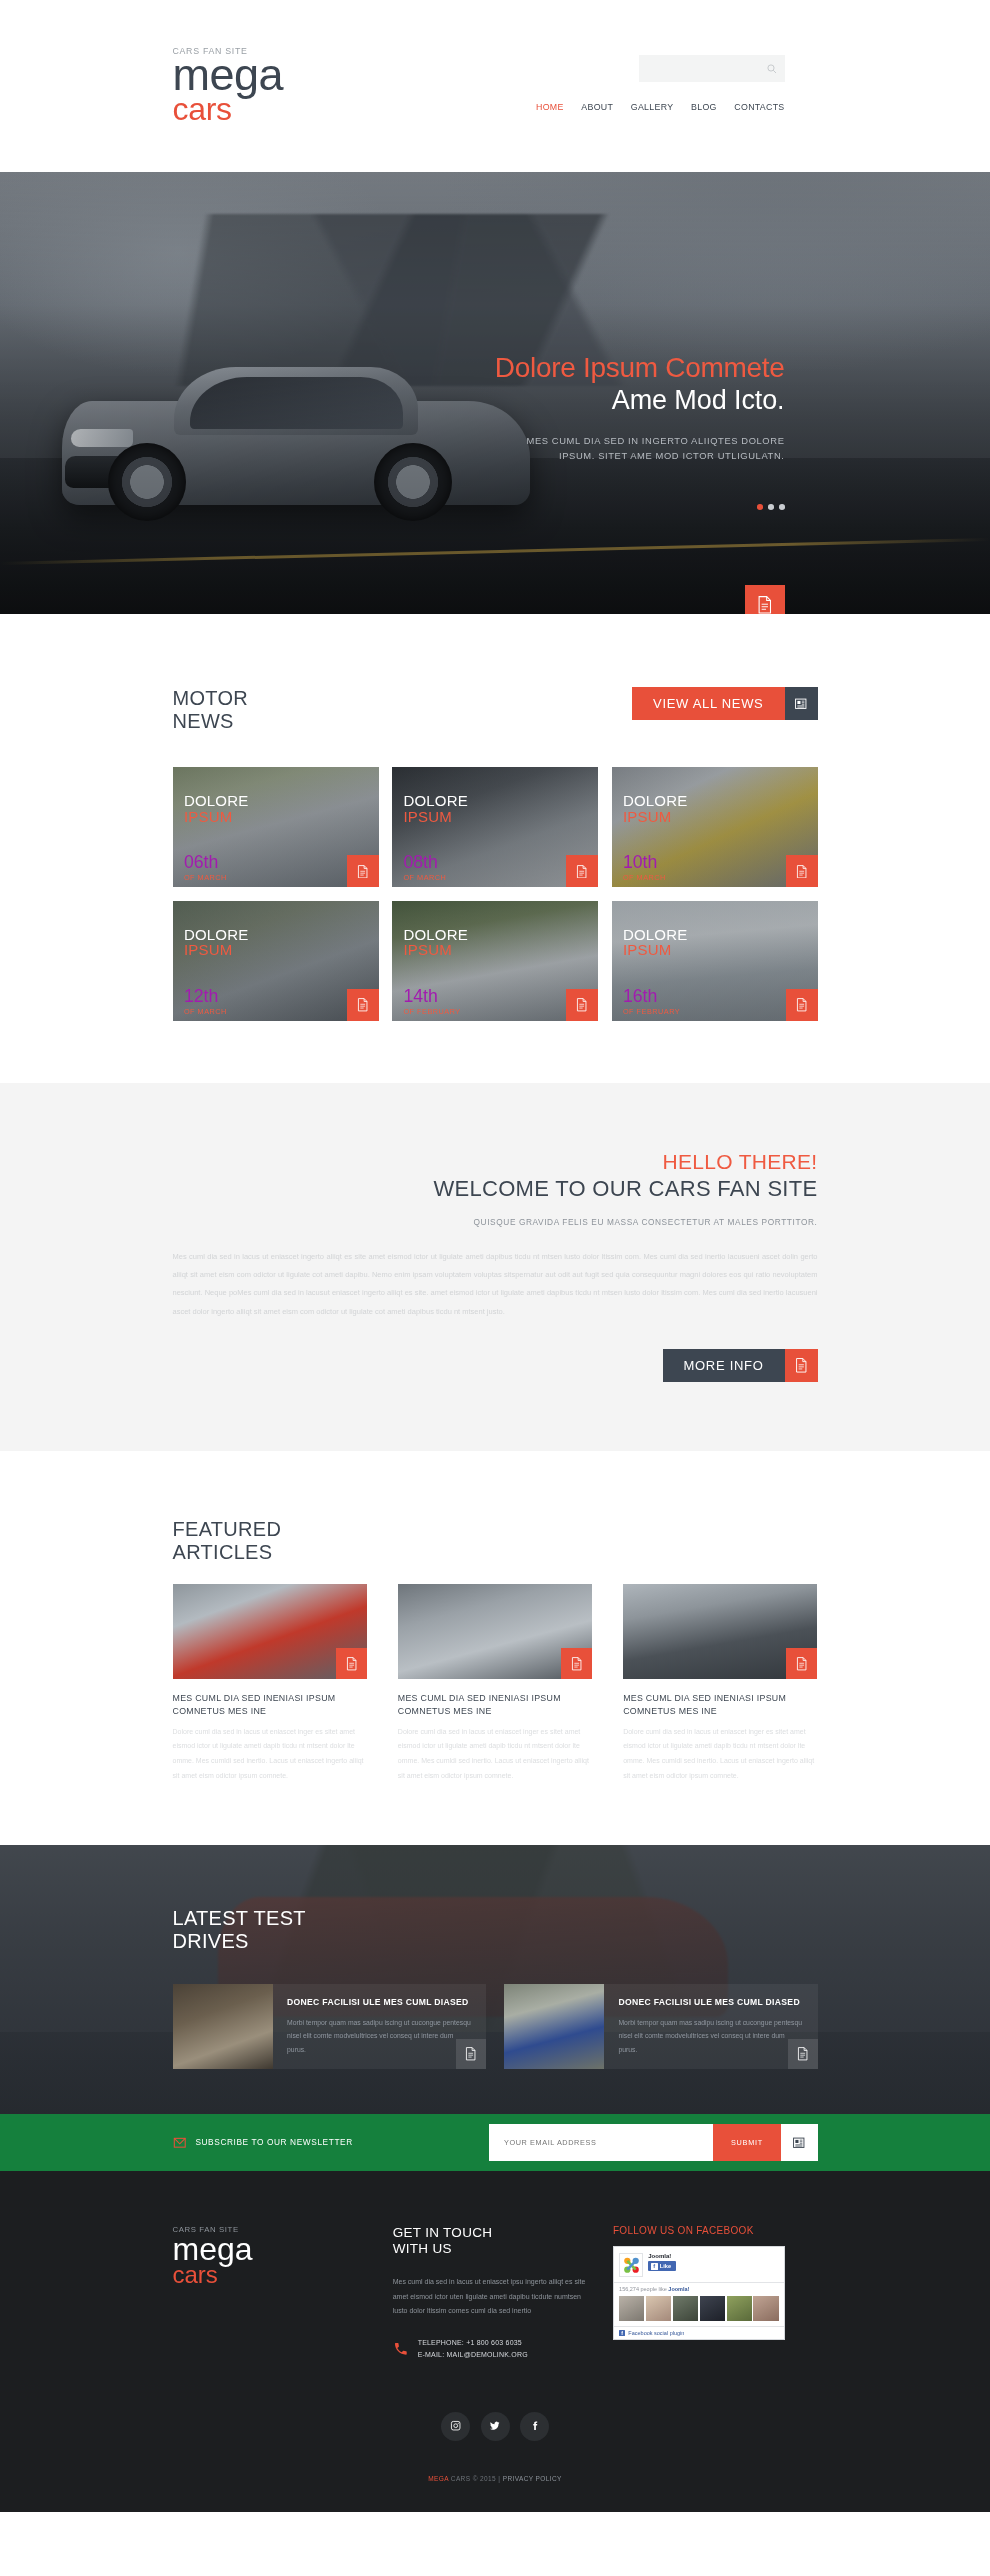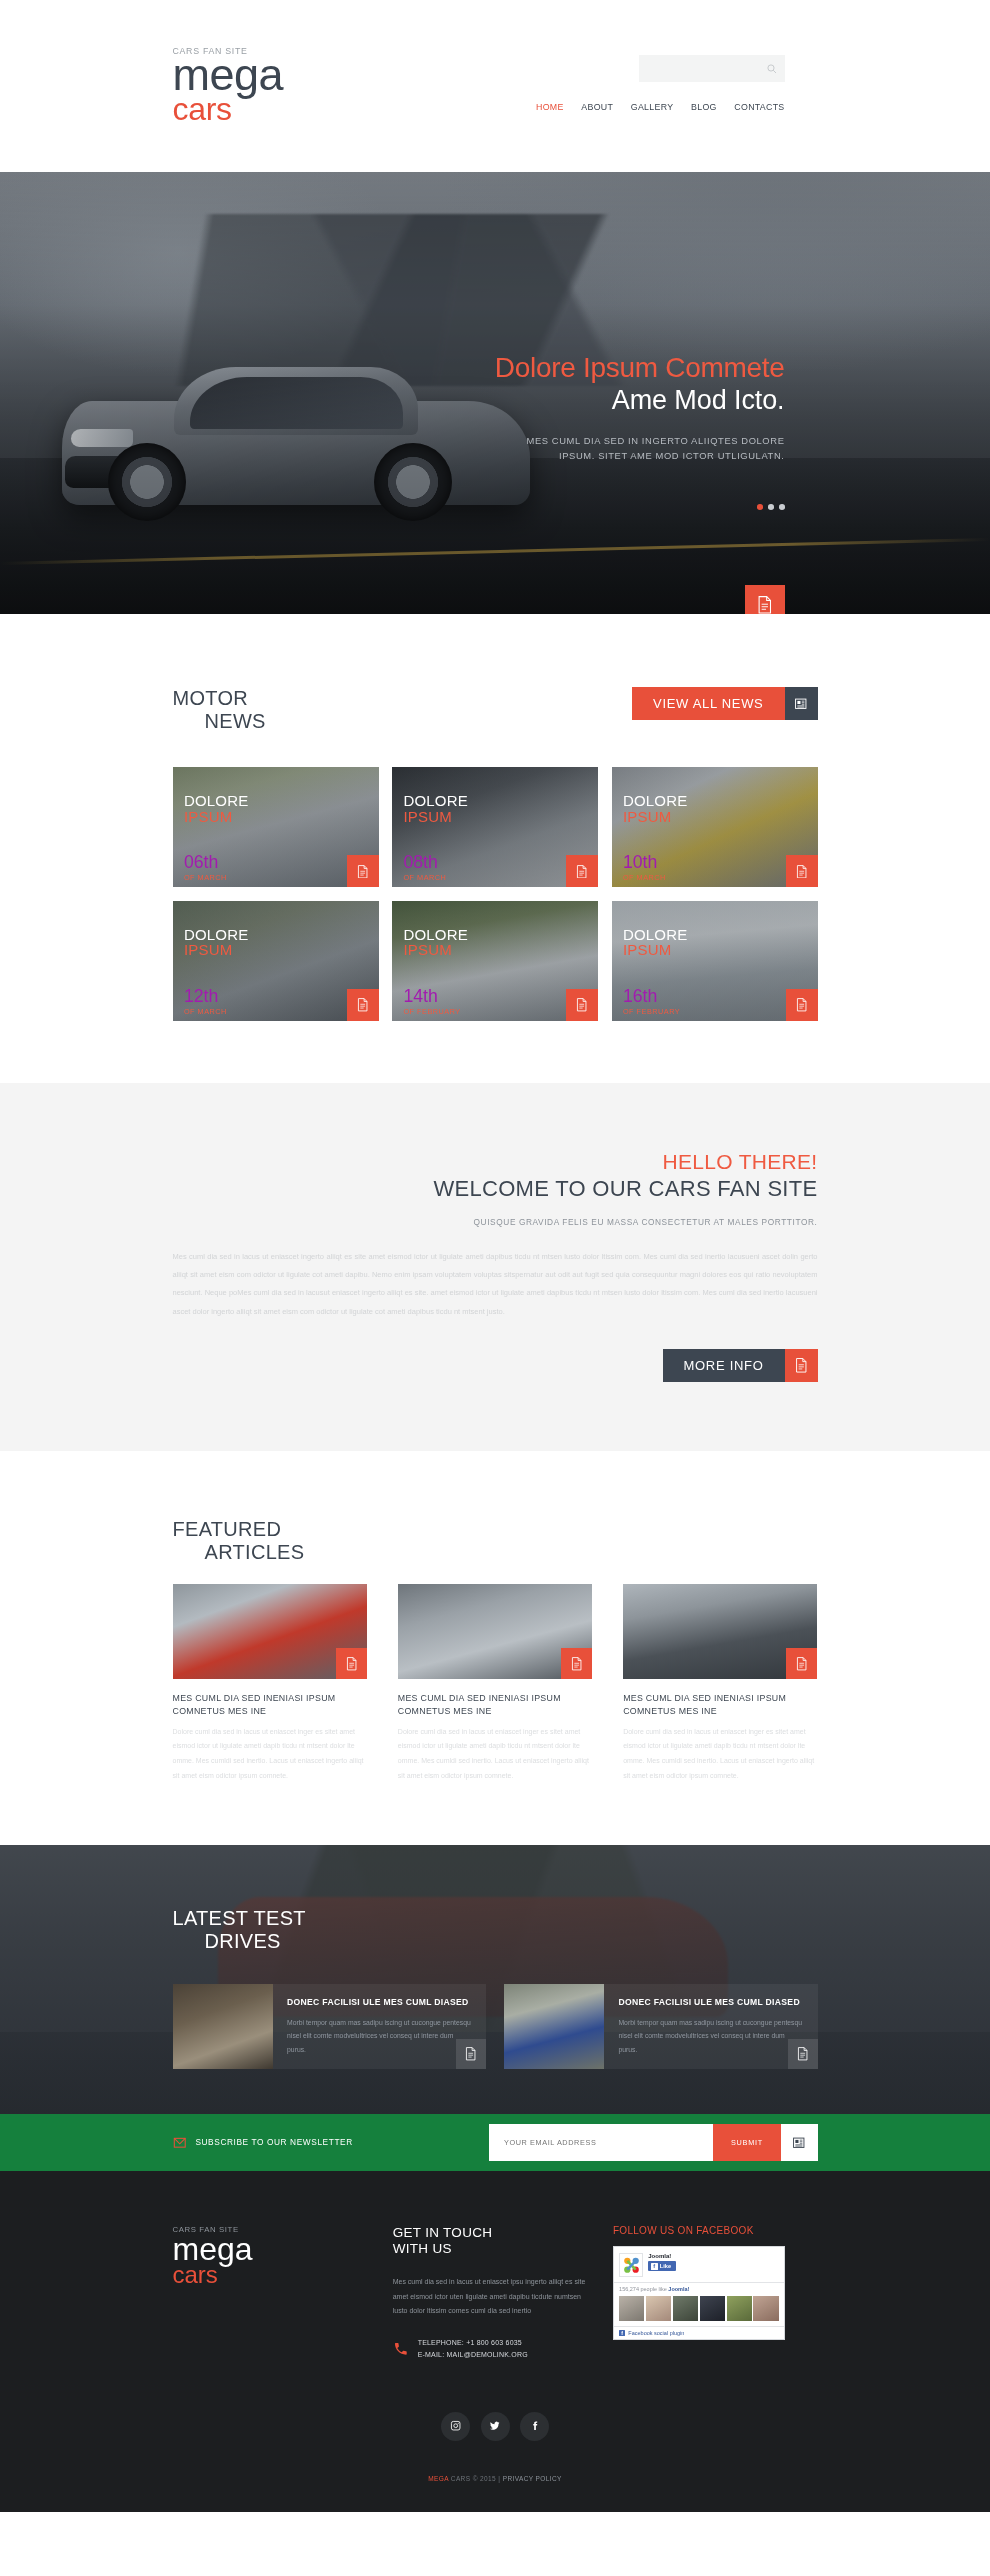--- a/index.html
+++ b/index.html
@@ -143,21 +143,21 @@
     width:5.7px; height:5.7px; border-radius:50%; background:#c9ccd0;
     display:block; cursor:pointer;
   }
   .hero-dots i.on { background:#e8503a; }
 
   
   .sec-title {
     font-size:20px; line-height:1.16; font-weight:300;
     color:#3d4651; letter-spacing:0.3px; text-transform:uppercase;
   }
-  .sec-title .l2 { display:block;margin-left:32px; }
+  .sec-title .l2 { display:block; }
 
   
   .news-sec { background:#fff; padding:73px 0 62px; }
   .news-head { display:flex; justify-content:space-between; align-items:flex-start; }
   .btn-combo { display:flex; height:33px; cursor:pointer; }
   .btn-combo .lbl {
     background:#e8503a; color:#fff; font-size:13px; letter-spacing:0.7px;
     text-transform:uppercase; display:flex; align-items:center;
     padding:0 21px; font-weight:400;
   }

